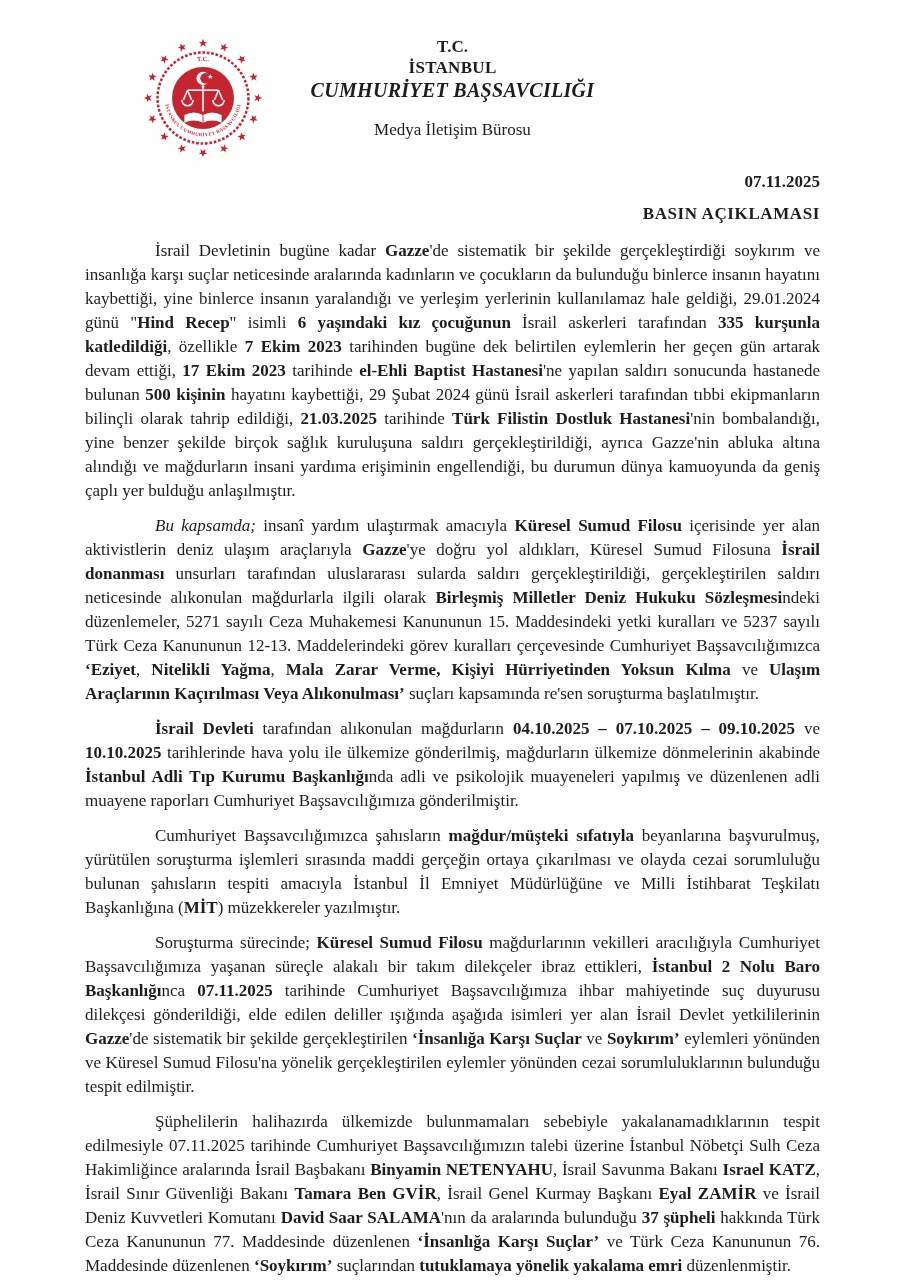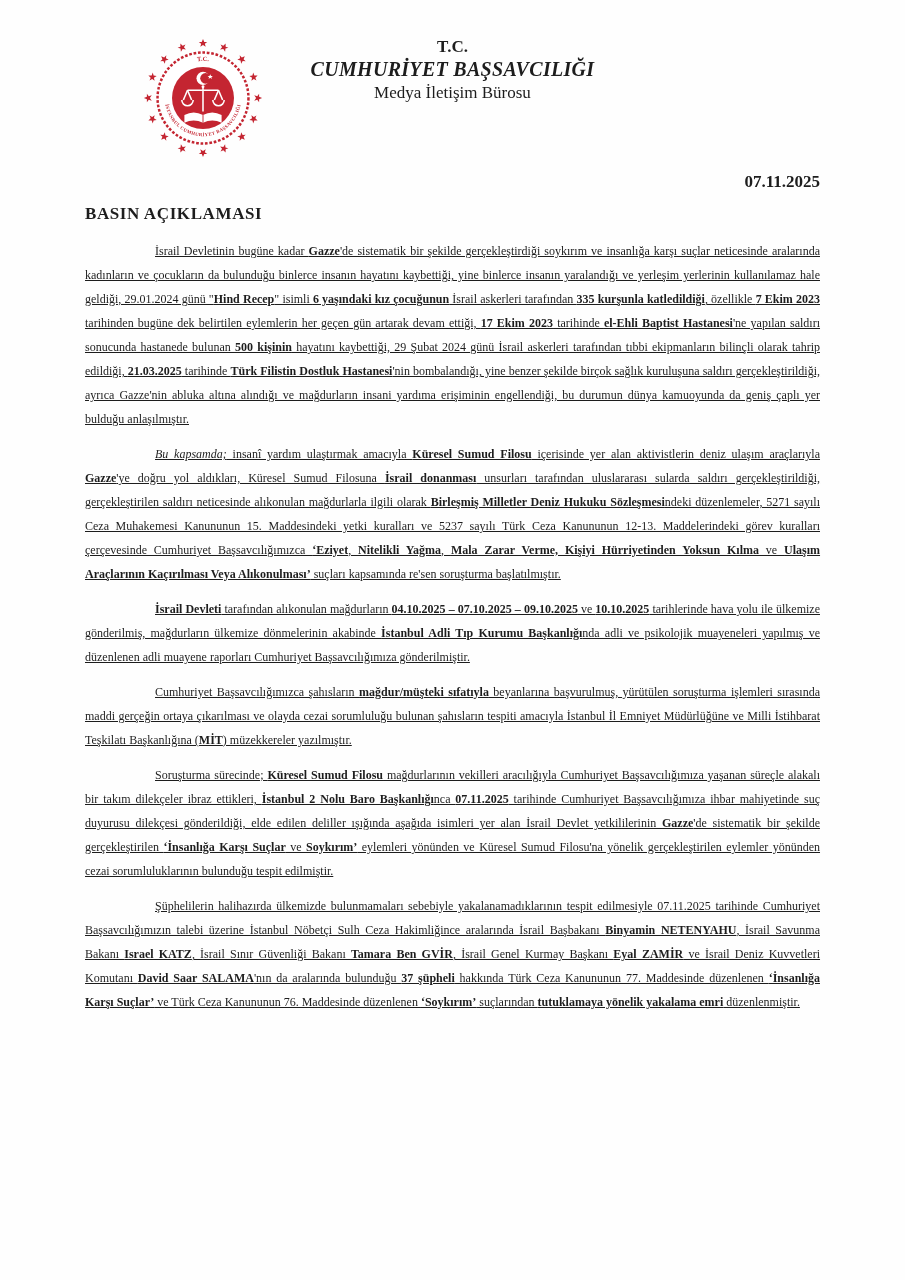--- a/index.html
+++ b/index.html
@@ -6,27 +6,27 @@
   .page{
     width:905px;height:1280px;background:#fefefe;margin:0 auto;
     font-family:"Liberation Serif","DejaVu Serif",serif;color:#1d1d1d;
     box-sizing:border-box;padding:36px 85px 0 85px;position:relative;overflow:hidden;
   }
   .header{position:relative;text-align:center;min-height:122px;}
   .logo{position:absolute;left:56px;top:0;width:124px;height:124px;}
   .h-tc{font-size:17px;font-weight:bold;line-height:21px;}
   .h-city{font-size:17px;font-weight:bold;line-height:21px;letter-spacing:.3px;}
   .h-office{font-size:20px;font-weight:bold;line-height:25px;letter-spacing:.3px;font-style:italic;}
-  .h-bureau{font-size:17px;line-height:22px;}
+  .h-bureau{font-size:17px;line-height:22px;margin-top:16px;}
   .date{ text-align:right;font-weight:bold;font-size:17px;margin-top:14px;line-height:20px;}
-  .title{text-align:left;font-weight:bold;font-size:17px;margin-top:11px;letter-spacing:.6px;line-height:21px;}
+  .title{text-align:right;font-weight:bold;font-size:17px;margin-top:11px;letter-spacing:.6px;line-height:21px;}
   .body{margin-top:15px;}
   .body p{
-    margin:0 0 11px 0;font-size:12px;line-height:24px;
-    text-align:justify;text-indent:70px;text-decoration:underline;
+    margin:0 0 11px 0;font-size:17px;line-height:24px;
+    text-align:justify;text-indent:70px;
   }
 </style>
 </head>
 <body>
 
 <div class="page">
 
   <div class="header">
 
     <svg class="logo" viewBox="0 0 120 120" aria-hidden="true">
@@ -78,20 +78,21 @@
         <circle cx="60" cy="49" r="1.4" fill="#ffffff" stroke="none"></circle>
       </g>
       <g>
         <path d="M42 76.5 Q51 71.5 60 76.5 Q69 71.5 78 76.5 L78 84 Q69 79.5 60 84 Q51 79.5 42 84 Z" fill="#ffffff"></path>
         <line x1="60" y1="76.5" x2="60" y2="84" stroke="#c42531" stroke-width="0.9"></line>
       </g>
     </svg>
 
     <div class="header-text">
       <div class="h-tc">T.C.</div>
+      <div class="h-city">İSTANBUL</div>
       <div class="h-office">CUMHURİYET BAŞSAVCILIĞI</div>
       <div class="h-bureau">Medya İletişim Bürosu</div>
     </div>
   </div>
 
   <div class="date">07.11.2025</div>
 
   <div class="title">BASIN AÇIKLAMASI</div>
 
   <div class="body">

